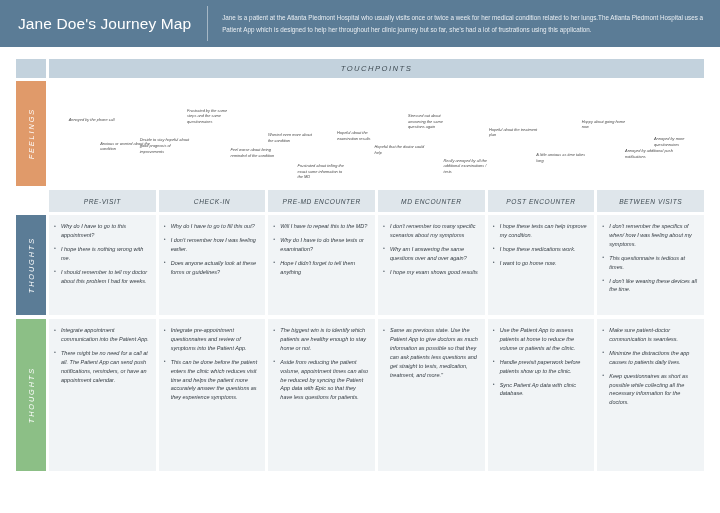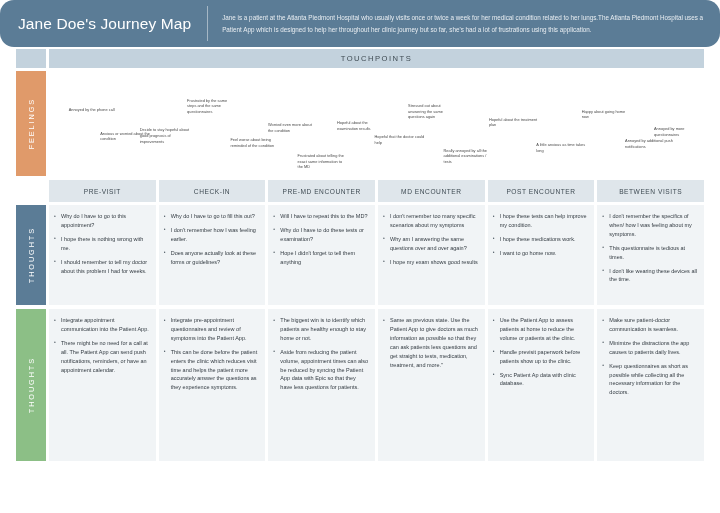--- a/index.html
+++ b/index.html
@@ -21,21 +21,20 @@
 
   
   .header {
     position: relative;
     height: 47px;
     background: #5b7c96;
     display: flex;
     align-items: center;
     padding: 0 14px 0 18px;
     overflow: hidden;
-    border-radius: 14px;
   }
   .header-title {
     color: #ffffff;
     font-size: 15.5px;
     font-weight: 400;
     letter-spacing: 0.1px;
     white-space: nowrap;
     padding-right: 16px;
     flex: 0 0 auto;
   }
@@ -50,22 +49,23 @@
     color: #e9eef2;
     font-size: 6.3px;
     line-height: 1.85;
     padding-left: 14px;
     flex: 1 1 auto;
   }
 
   
   .body-wrap {
     position: relative;
-    padding: 2px 16px 12px 16px;
+    padding: 12px 16px 12px 16px;
     height: 455px;
+    font-style: italic;
   }
 
   
   .tp-row {
     display: grid;
     grid-template-columns: 30px 3px 1fr;
     margin-bottom: 3px;
   }
   .tp-spacer { background: #c3d2dd; }
   .tp-gap { background: transparent; }

